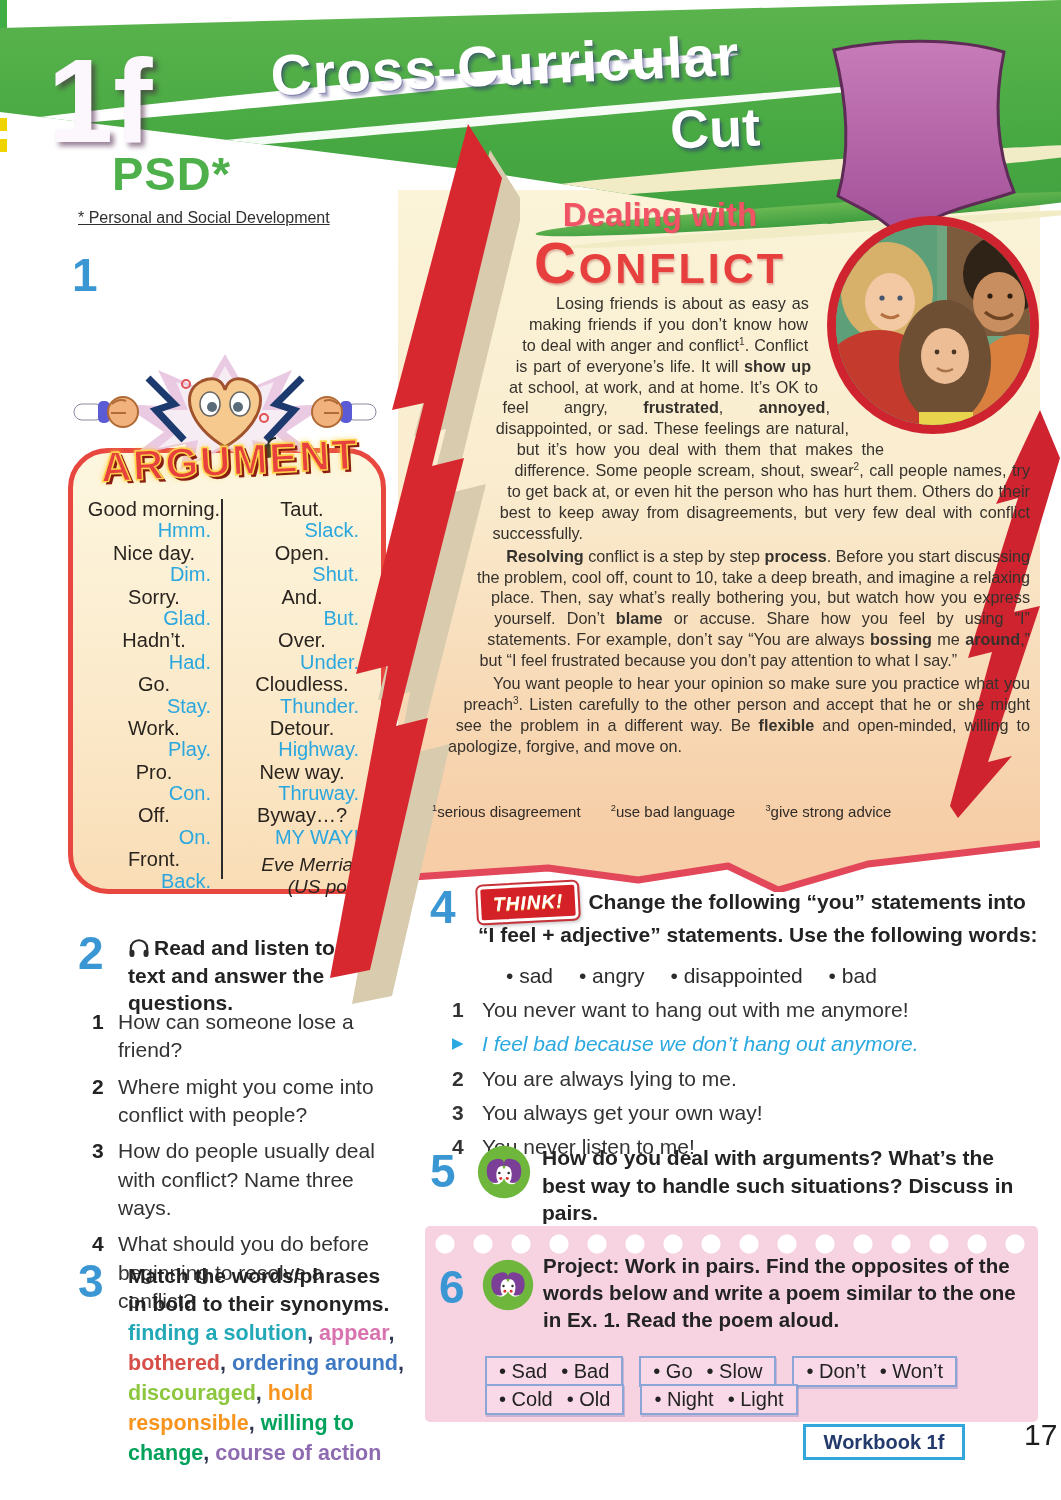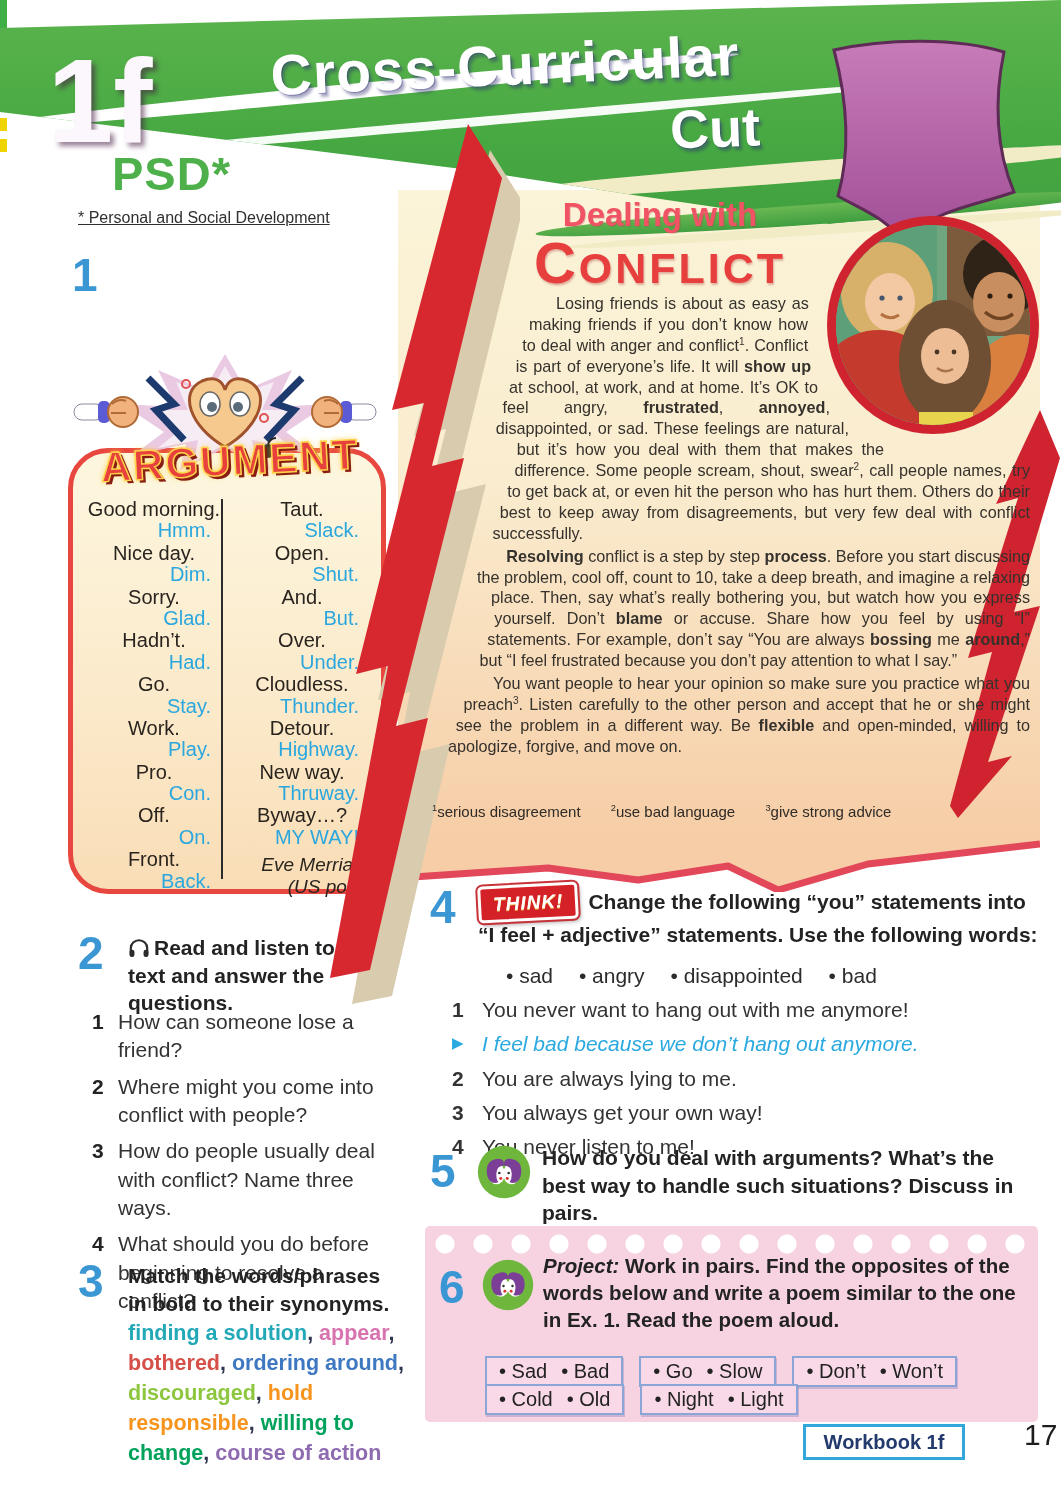--- a/index.html
+++ b/index.html
@@ -411,21 +411,21 @@
       <circle cx="30" cy="30" r="28" fill="#6fb63c"></circle>
       <ellipse cx="22" cy="32" rx="9" ry="11" fill="#fff"></ellipse>
       <ellipse cx="38" cy="32" rx="9" ry="11" fill="#fff"></ellipse>
       <path d="M12 34 q-3 -16 10 -18 q9 -1 8 7 q-7 0 -8 7 q-1 7 2 11 q-9 3 -12 -7z" fill="#7b3f98"></path>
       <path d="M48 34 q3 -16 -10 -18 q-9 -1 -8 7 q7 0 8 7 q1 7 -2 11 q9 3 12 -7z" fill="#7b3f98"></path>
       <circle cx="25" cy="31" r="1.4" fill="#333"></circle>
         <circle cx="35" cy="31" r="1.4" fill="#333"></circle>
       <circle cx="26.5" cy="37" r="1.6" fill="#d33"></circle>
         <circle cx="33.5" cy="37" r="1.6" fill="#d33"></circle>
     </svg>
-    <div class="ex6-text"><span style="font-weight: 700; font-style: italic;">Project:</span><span style="font-weight: 700;"> Work in pairs. Find the opposites of the words below and write a poem similar to the one in Ex. 1. Read the poem aloud.</span></div>
+    <div class="ex6-text"><span style="font-weight: 700; ">Project:</span><span style="font-weight: 700;"> Work in pairs. Find the opposites of the words below and write a poem similar to the one in Ex. 1. Read the poem aloud.</span></div>
     <div class="wrow wrow1">
       <div class="wbox"><span>• Sad</span><span>• Bad</span></div>
       <div class="wbox"><span>• Go</span><span>• Slow</span></div>
       <div class="wbox"><span>• Don’t</span><span>• Won’t</span></div>
     </div>
     <div class="wrow wrow2">
       <div class="wbox"><span>• Cold</span><span>• Old</span></div>
       <div class="wbox"><span>• Night</span><span>• Light</span></div>
     </div>
   </div>

